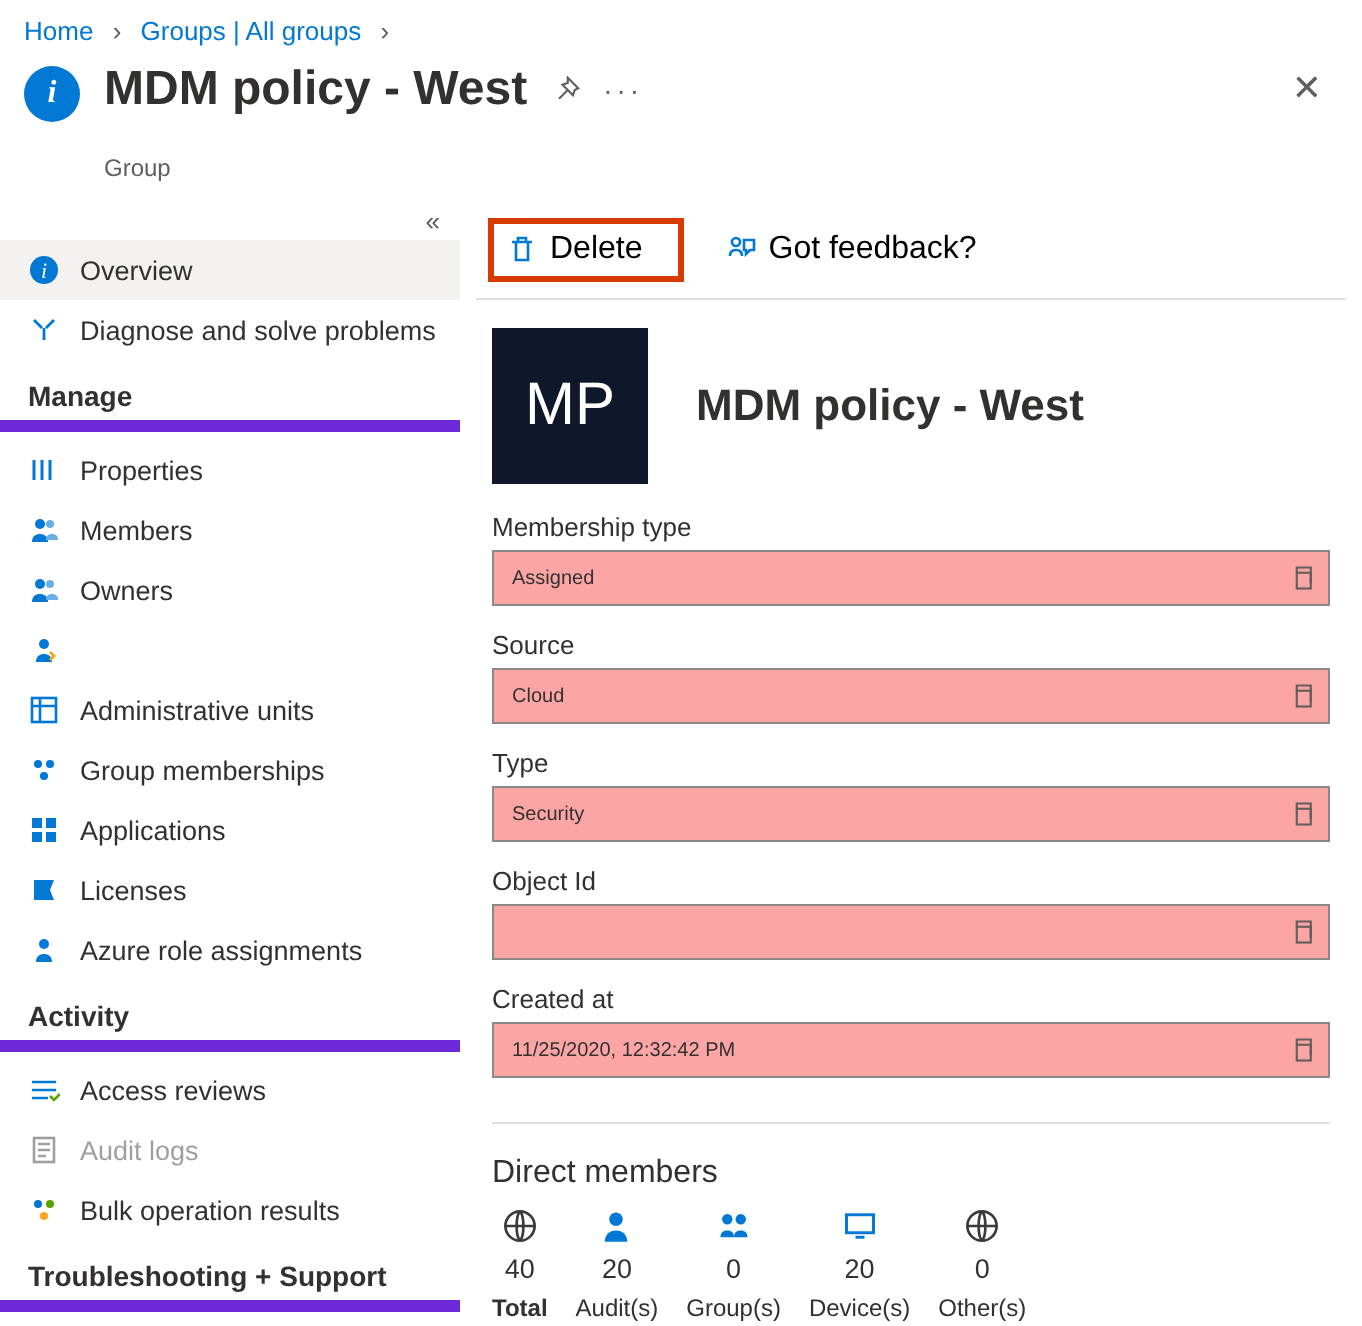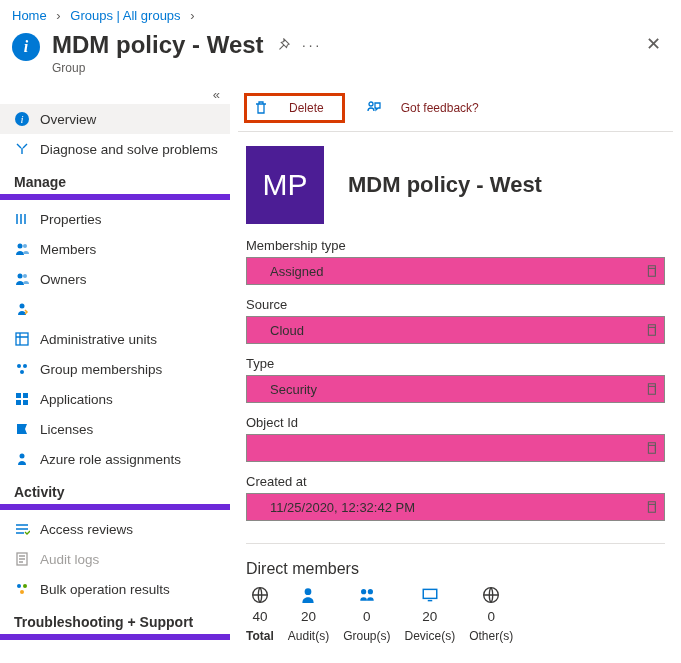--- a/index.html
+++ b/index.html
@@ -35,21 +35,21 @@
     font-weight:600; font-style: italic; font-family: Georgia, serif;
     font-size: 16px;
     margin-right: 12px;
     margin-top: 2px;
   }
   .title-text h1 {
     margin: 0;
     font-size: 24px;
     font-weight: 600;
   }
-  .title-text .sub { font-size: 12px; color: #605e5c; margin-top:2px; }
+  .title-text .sub { font-size: 12px; color: #605e5c; margin-top:18px; }
   .title-actions { display:flex; align-items:center; margin-left:12px; margin-top:6px; gap:12px; color:#605e5c; }
   .title-actions span { cursor:pointer; }
   .close-x {
     position:absolute; right:20px; top:6px;
     font-size:18px; color:#605e5c; cursor:pointer;
   }
 
   .body-row { display:flex; }
 
   
@@ -92,54 +92,54 @@
     padding: 0 8px 0 8px;
     position:relative;
   }
   .cmd-bar {
     display:flex; align-items:center;
     gap: 20px;
     padding: 6px 8px 8px 8px;
     border-bottom: 1px solid #e1dfdd;
   }
   .cmd-btn {
-    display:flex; align-items:center; gap:20px;
-    color:#7f1d1d; cursor:pointer;
-    font-size:12px;
+    display:flex; align-items:center; gap:6px;
+    color:#000000; cursor:pointer;
+    font-size:16px;
   }
   .cmd-btn .nav-icon { color:#0078d4; }
   .delete-highlight {
     border: 3px solid #d83b01;
     padding: 4px 18px 4px 6px;
     margin-left:-2px;
   }
   .hero {
     display:flex; align-items:center; gap: 24px;
     padding: 14px 8px 10px 8px;
   }
   .avatar {
     width:78px; height:78px;
-    background:#4c1d95;
+    background:#0f172a;
     color:#fff; font-size:30px; font-weight:400;
     display:flex; align-items:center; justify-content:center;
   }
   .hero h2 { margin:0; font-size:22px; font-weight:700; }
   .field {
     padding: 4px 8px 8px 8px;
   }
   .field-label {
     font-size:13px; color:#323130; margin-bottom:4px;
   }
   .field-box {
     display:flex; align-items:center;
-    background:#ec4899;
+    background:#fca5a5;
     border:1px solid #8a8886;
     height:28px;
-    padding: 0 6px 0 23px;
-    font-size:13px;
+    padding: 0 6px 0 9px;
+    font-size:10px;
     justify-content:space-between;
   }
   .copy-icon { color:#605e5c; cursor:pointer; }
   .divider { height:1px; background:#e1dfdd; margin: 14px 8px 10px 8px; }
 
   .section-title {
     font-size:16px; padding: 6px 8px 6px 8px;
   }
   .stats-row {
     display:flex; gap:14px; flex-wrap:wrap;

